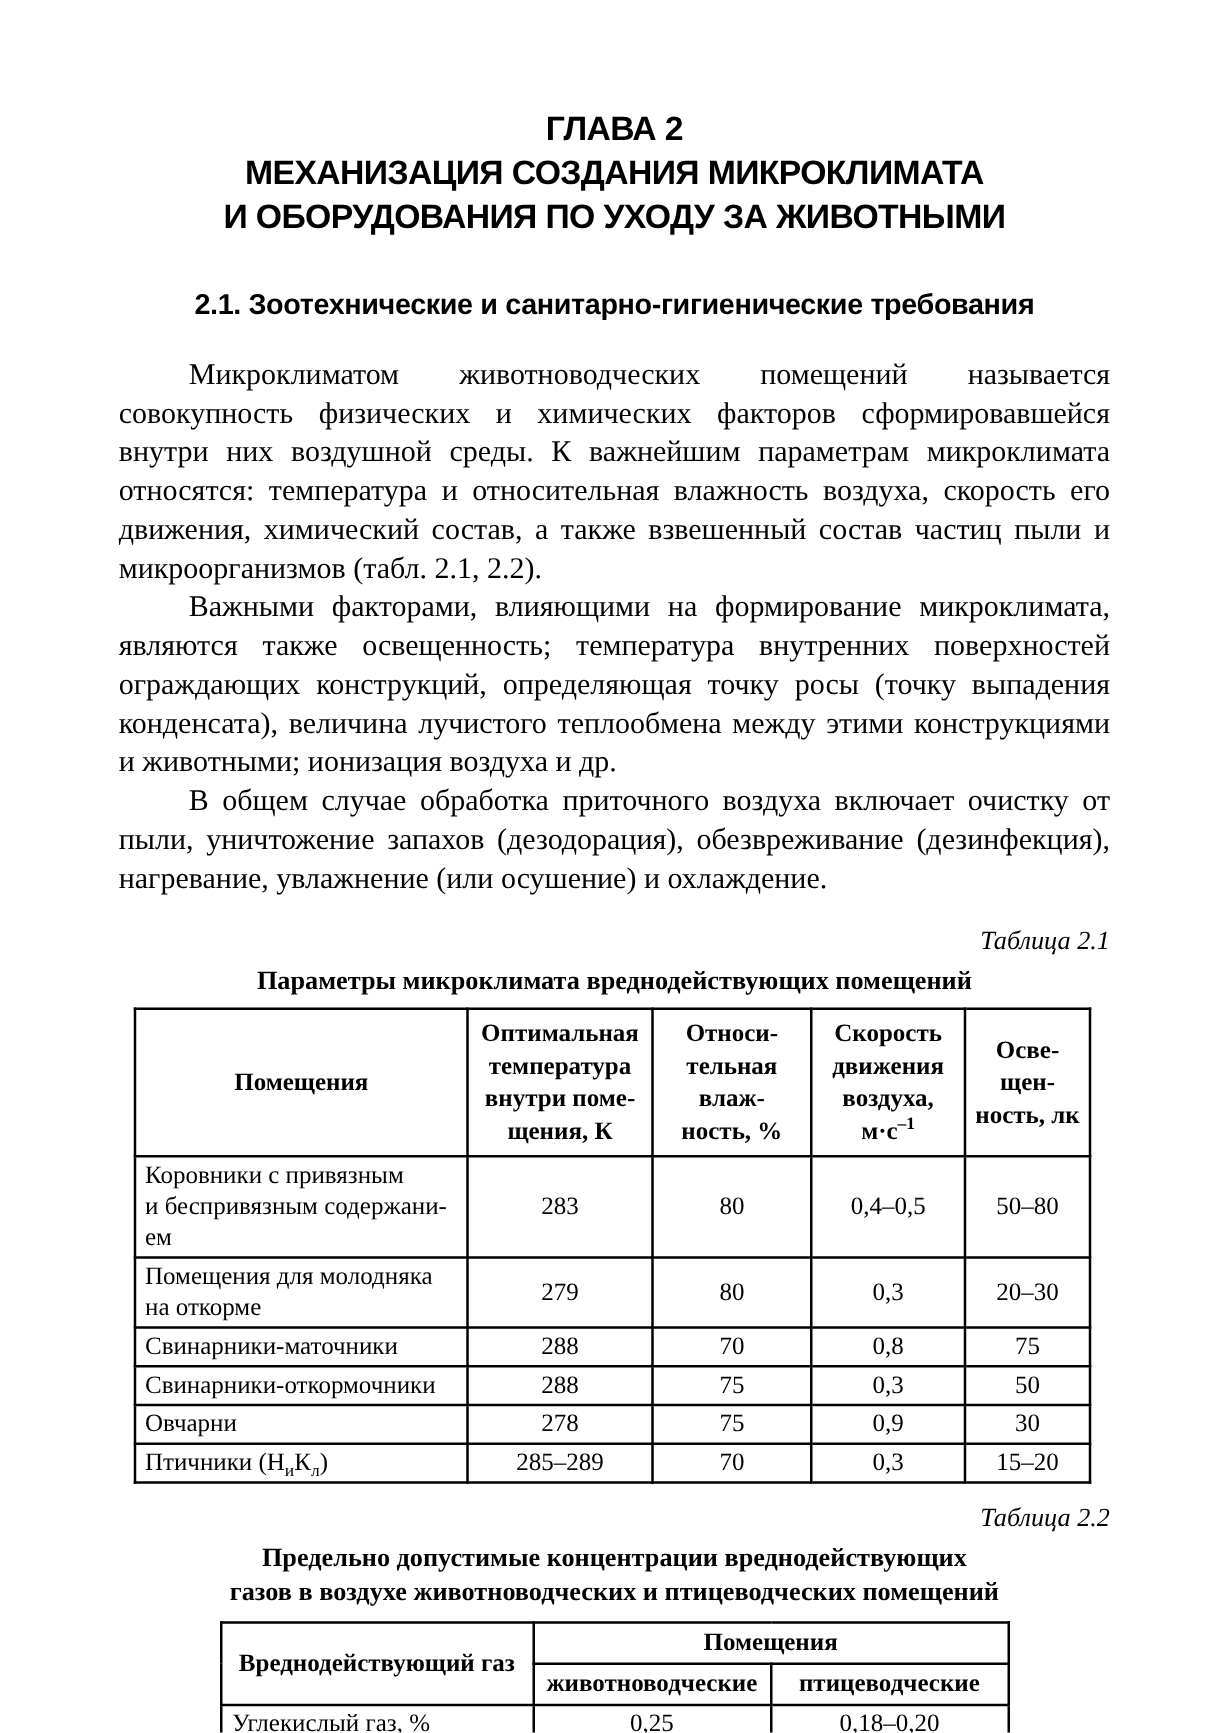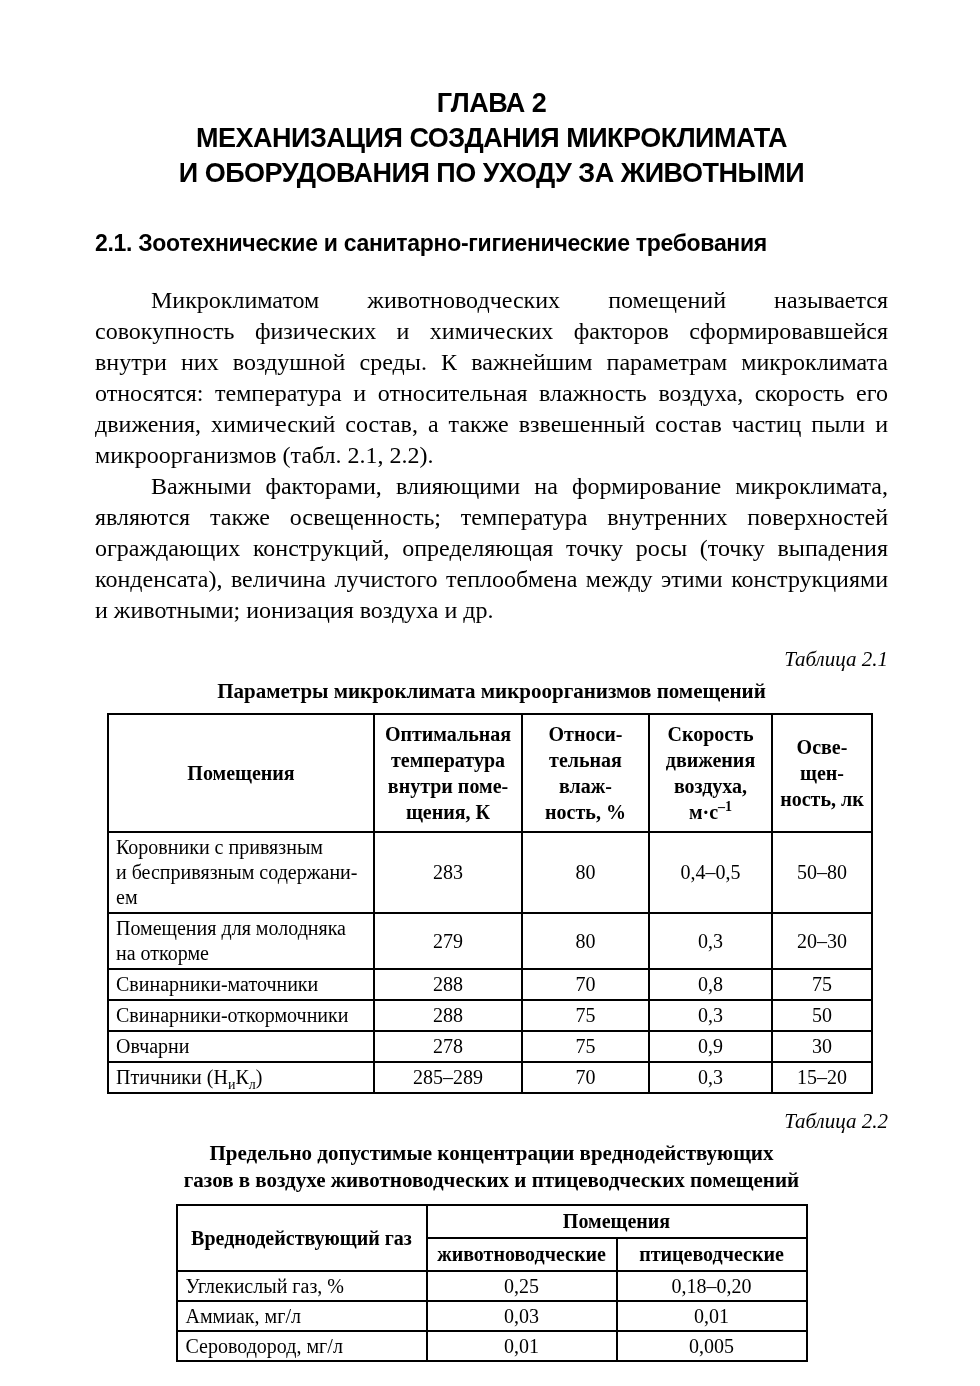--- a/index.html
+++ b/index.html
@@ -23,21 +23,21 @@
   
   .chapter {
     text-align: center;
     font-family: "Liberation Sans", "DejaVu Sans", sans-serif;
     font-weight: bold;
     font-size: 27px;
     line-height: 35px;
     letter-spacing: -0.5px;
   }
   .section-heading {
-    text-align: left;
+    text-align: center;
     font-family: "Liberation Sans", "DejaVu Sans", sans-serif;
     font-weight: bold;
     font-size: 23px;
     line-height: 28px;
     margin-top: 38px;
     letter-spacing: -0.3px;
   }
   
   .body-text {
     margin-top: 28px;
@@ -135,24 +135,25 @@
     <div>ГЛАВА 2</div>
     <div>МЕХАНИЗАЦИЯ СОЗДАНИЯ МИКРОКЛИМАТА</div>
     <div>И ОБОРУДОВАНИЯ ПО УХОДУ ЗА ЖИВОТНЫМИ</div>
   </div>
 
   <div class="section-heading">2.1. Зоотехнические и санитарно-гигиенические требования</div>
 
   <div class="body-text">
     <p class="par">Микроклиматом животноводческих помещений называется совокупность физических и химических факторов сформировавшейся внутри них воздушной среды. К важнейшим параметрам микроклимата относятся: температура и относительная влажность воздуха, скорость его движения, химический состав, а также взвешенный состав частиц пыли и микроорганизмов (табл. 2.1, 2.2).</p>
     <p class="par">Важными факторами, влияющими на формирование микроклимата, являются также освещенность; температура внутренних поверхностей ограждающих конструкций, определяющая точку росы (точку выпадения конденсата), величина лучистого теплообмена между этими конструкциями и животными; ионизация воздуха и др.</p>
+    <p class="par">В общем случае обработка приточного воздуха включает очистку от пыли, уничтожение запахов (дезодорация), обезвреживание (дезинфекция), нагревание, увлажнение (или осушение) и охлаждение.</p>
   </div>
 
   <div class="tbl-caption">Таблица 2.1</div>
-  <div class="tbl-title">Параметры микроклимата микроорганизмов помещений</div>
+  <div class="tbl-title">Параметры микроклимата вреднодействующих помещений</div>
 
   <table id="table-1">
     <colgroup>
       <col style="width:266px">
       <col style="width:148px">
       <col style="width:127px">
       <col style="width:123px">
       <col style="width:100px">
     </colgroup>
     <thead>

